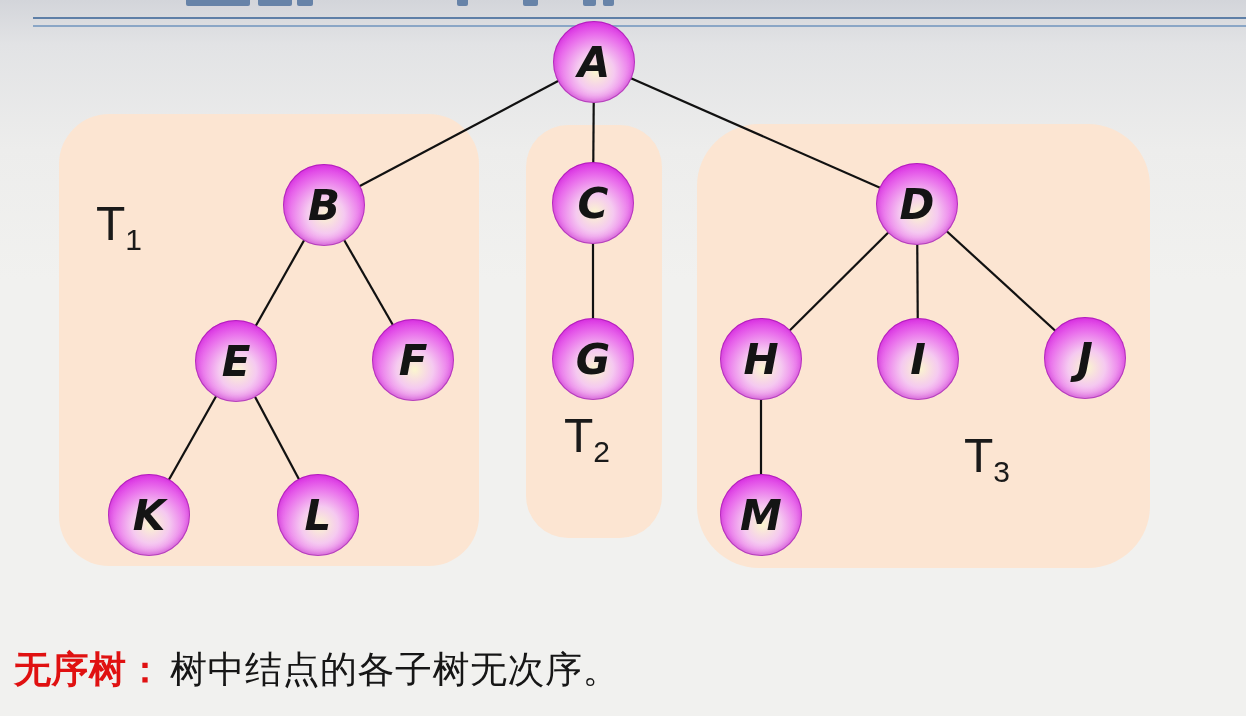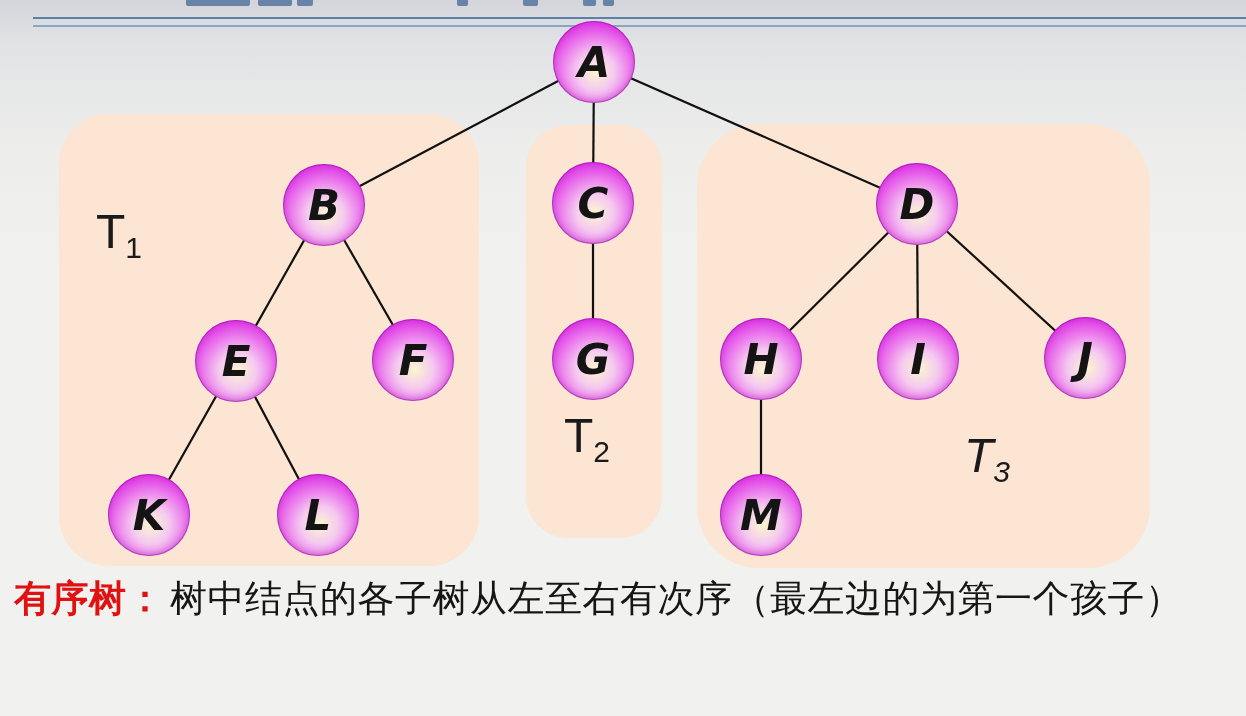--- a/index.html
+++ b/index.html
@@ -15,23 +15,23 @@
   .rule-top{top:17px;background:#5e7fa7;}
   .rule-bottom{top:25px;background:#8aa6c6;}
   
   .box{position:absolute;background:#fce5d2;}
   .box-t1{left:59px;top:114px;width:420px;height:452px;border-radius:50px;}
   .box-t2{left:526px;top:125px;width:136px;height:413px;border-radius:42px;}
   .box-t3{left:697px;top:124px;width:453px;height:444px;border-radius:62px;}
   
   .subtree-label{position:absolute;color:#1a1a1a;font-size:48px;}
   .subtree-label sub{font-size:30px;line-height:0;vertical-align:-10px;}
-  .label-t1{left:96px;top:204px;}
+  .label-t1{left:96px;top:196px;}
   .label-t2{left:564px;top:408px;}
-  .label-t3{left:964px;top:428px;font-style:italic;}
+  .label-t3{left:964px;top:428px;}
   
   #edge-svg{position:absolute;left:0;top:0;}
   
   .node{
     position:absolute;width:82px;height:82px;border-radius:50%;
     transform:translate(-50%,-50%);
     background:radial-gradient(circle at 52% 62%,#fbf6cf 0%,#f5c9f0 28%,#ea72ec 55%,#da2ce3 78%,#bf10cd 100%);
     box-shadow:inset 0 0 0 1px rgba(130,0,140,.4), inset 0 -2px 6px rgba(150,0,160,.35);
     display:flex;align-items:center;justify-content:center;
     font-family:"DejaVu Sans","Liberation Sans",sans-serif;
@@ -91,15 +91,15 @@
       <div class="node" style="left: 413px; top: 360px;">F</div>
       <div class="node" style="left: 593px; top: 359px;">G</div>
       <div class="node" style="left: 761px; top: 359px;">H</div>
       <div class="node" style="left: 918px; top: 359px;">I</div>
       <div class="node" style="left: 1085px; top: 358px;">J</div>
       <div class="node" style="left: 149px; top: 515px;">K</div>
       <div class="node" style="left: 318px; top: 515px;">L</div>
       <div class="node" style="left: 761px; top: 515px;">M</div>
     </div>
 
-  <p class="def-line def-1"><span class="term">有序树：</span><span>树中结点的各子树从左至右有次序（最左边的为第一个孩子）</span></p>
+  <p class="def-line def-2"><span class="term">无序树：</span><span>树中结点的各子树无次序。</span></p>
 
 </div>
 
 </body></html>

